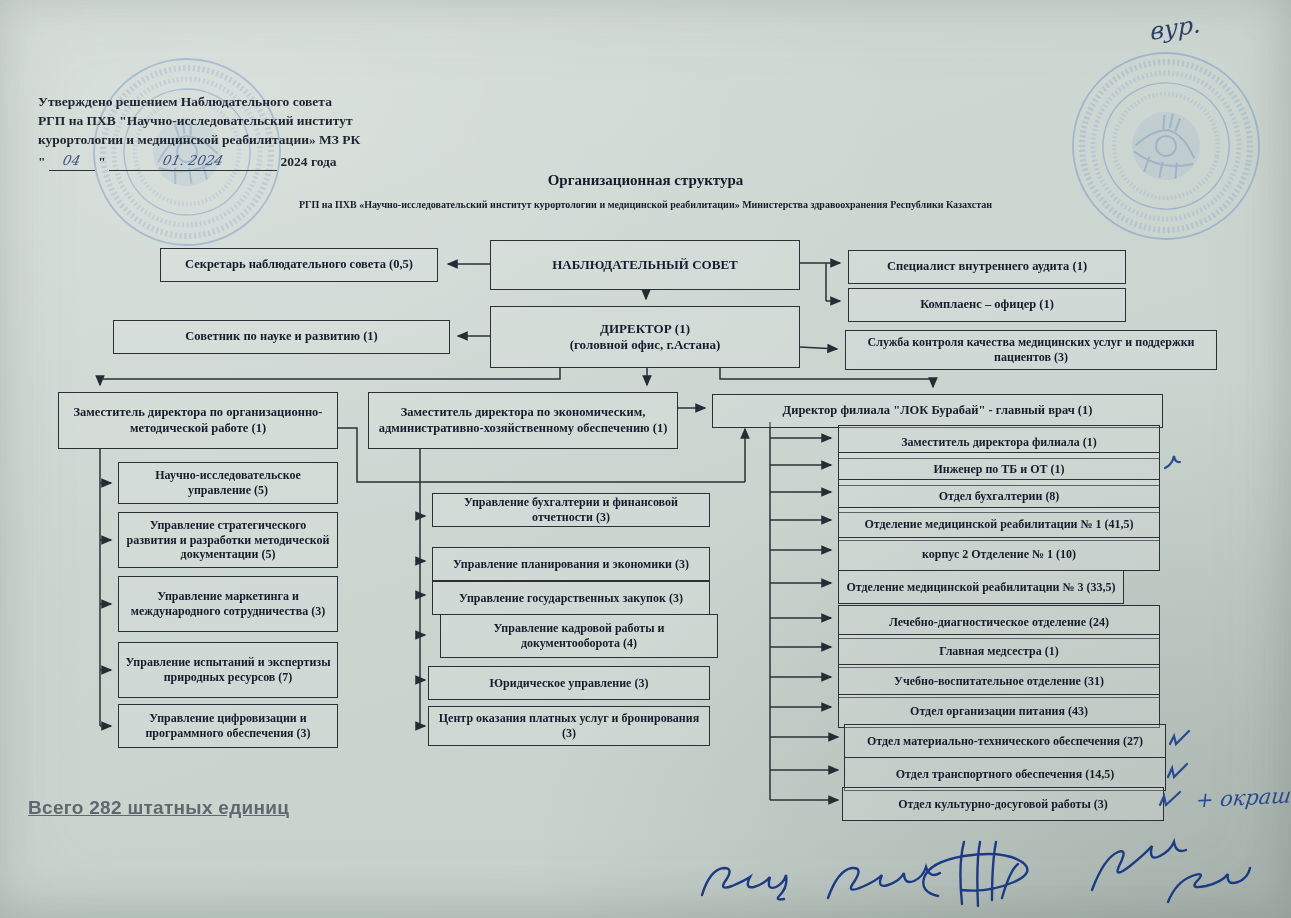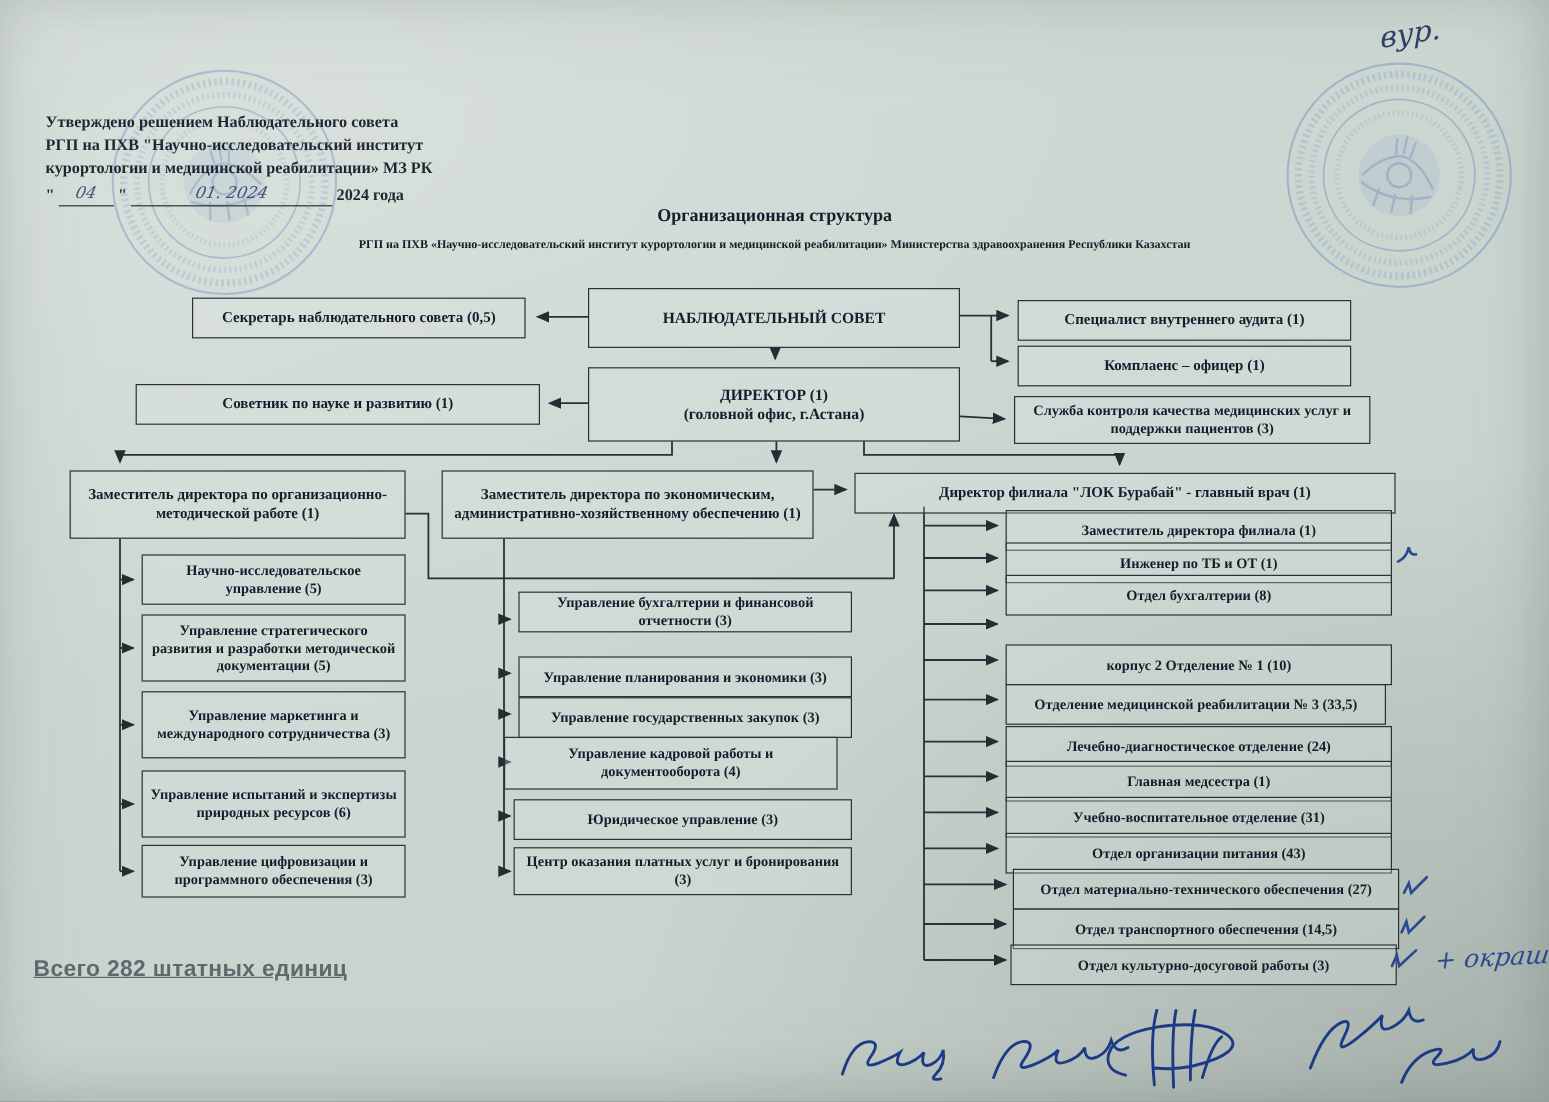--- a/index.html
+++ b/index.html
@@ -155,21 +155,21 @@
       <span>Комплаенс – офицер (1)</span>
     </div>
 
   <div class="box f125" style="left:113px;top:320px;width:337px;height:33px">
       <span>Советник по науке и развитию (1)</span>
     </div>
   <div class="box f135" style="left:490px;top:306px;width:310px;height:62px">
     <span>ДИРЕКТОР (1)</span>
     <span>(головной офис, г.Астана)</span>
   </div>
-  <div class="box f12" style="left:845px;top:330px;width:297px;height:40px">
+  <div class="box f12" style="left:845px;top:330px;width:372px;height:40px">
       <span>Служба контроля качества медицинских услуг и поддержки пациентов (3)</span>
     </div>
 
   <div class="box f125" style="left:58px;top:392px;width:280px;height:57px">
       <span>Заместитель директора по организационно-методической работе (1)</span>
     </div>
   <div class="box f125" style="left:368px;top:392px;width:310px;height:57px">
       <span>Заместитель директора по экономическим, административно-хозяйственному обеспечению (1)</span>
     </div>
   <div class="box f125" style="left:712px;top:394px;width:451px;height:28px">
@@ -179,58 +179,61 @@
   <div class="box f12" style="left:118px;top:462px;width:220px;height:42px">
       <span>Научно-исследовательское управление  (5)</span>
     </div>
   <div class="box f12" style="left:118px;top:512px;width:220px;height:56px">
       <span>Управление стратегического развития и разработки методической документации (5)</span>
     </div>
   <div class="box f12" style="left:118px;top:576px;width:220px;height:56px">
       <span>Управление маркетинга и международного сотрудничества (3)</span>
     </div>
   <div class="box f12" style="left:118px;top:642px;width:220px;height:56px">
-      <span>Управление испытаний и экспертизы природных ресурсов (6)</span>
+      <span>Управление испытаний и экспертизы природных ресурсов (7)</span>
     </div>
   <div class="box f12" style="left:118px;top:704px;width:220px;height:44px">
       <span>Управление цифровизации и программного обеспечения (3)</span>
     </div>
 
   <div class="box f12" style="left:432px;top:493px;width:278px;height:33px">
       <span>Управление бухгалтерии и финансовой отчетности (3)</span>
     </div>
   <div class="box f12" style="left:432px;top:547px;width:278px;height:28px">
       <span>Управление планирования и экономики (3)</span>
     </div>
   <div class="box f12" style="left:432px;top:581px;width:278px;height:28px">
       <span>Управление государственных закупок (3)</span>
     </div>
-  <div class="box f12" style="left:420px;top:614px;width:278px;height:44px">
+  <div class="box f12" style="left:440px;top:614px;width:278px;height:44px">
       <span>Управление кадровой работы и документооборота (4)</span>
     </div>
   <div class="box f12" style="left:428px;top:666px;width:282px;height:28px">
       <span>Юридическое управление (3)</span>
     </div>
   <div class="box f12" style="left:428px;top:706px;width:282px;height:40px">
       <span>Центр оказания платных услуг и бронирования (3)</span>
     </div>
 
   <div class="box f12" style="left:838px;top:425px;width:322px;height:26px">
       <span>Заместитель директора филиала (1)</span>
     </div>
   <div class="box f12" style="left:838px;top:452px;width:322px;height:26px">
       <span>Инженер по ТБ и ОТ (1)</span>
     </div>
   <div class="box f12" style="left:838px;top:479px;width:322px;height:26px">
       <span>Отдел бухгалтерии (8)</span>
     </div>
+  <div class="box f12" style="left:838px;top:507px;width:322px;height:26px">
+      <span>Отделение медицинской реабилитации № 1 (41,5)</span>
+    </div>
   <div class="box f12" style="left:838px;top:537px;width:322px;height:26px">
       <span>корпус 2 Отделение № 1 (10)</span>
     </div>
-  <div class="box f12" style="left:838px;top:570px;width:317px;height:26px">
+  <div class="box f12" style="left:838px;top:570px;width:286px;height:26px">
       <span>Отделение медицинской реабилитации № 3 (33,5)</span>
     </div>
   <div class="box f12" style="left:838px;top:605px;width:322px;height:26px">
       <span>Лечебно-диагностическое отделение (24)</span>
     </div>
   <div class="box f12" style="left:838px;top:634px;width:322px;height:26px">
       <span>Главная медсестра (1)</span>
     </div>
   <div class="box f12" style="left:838px;top:664px;width:322px;height:26px">
       <span>Учебно-воспитательное отделение (31)</span>

